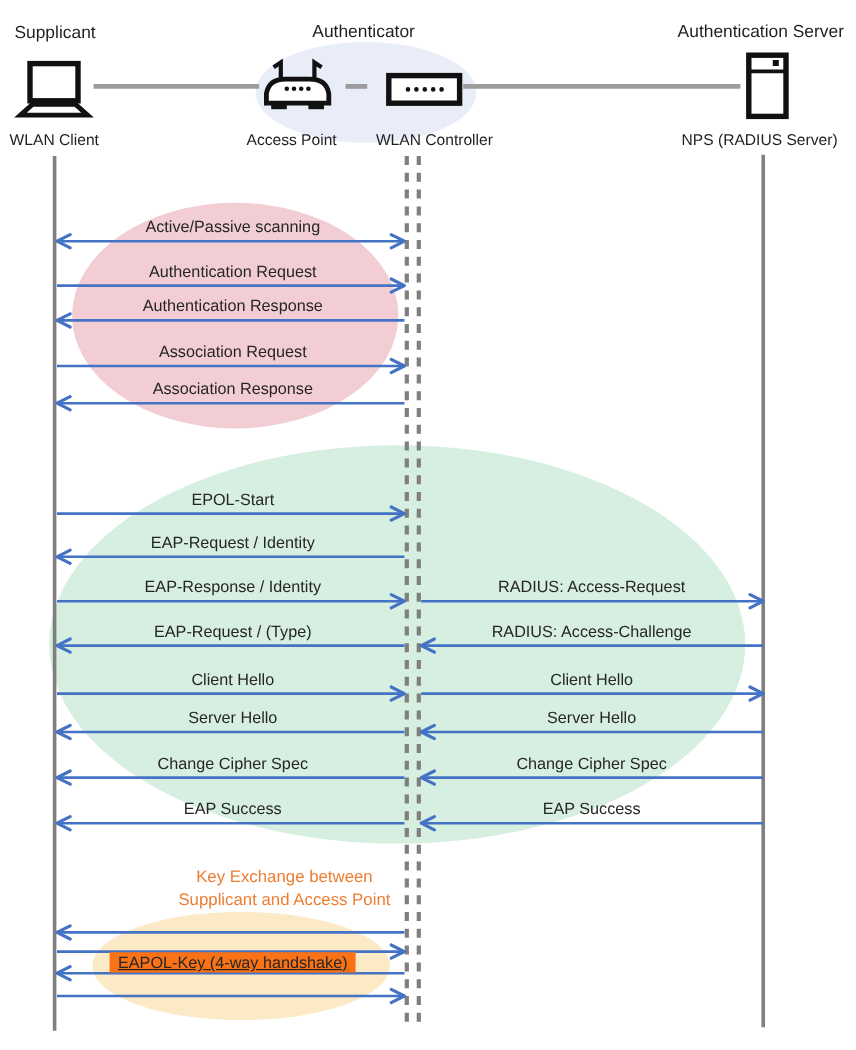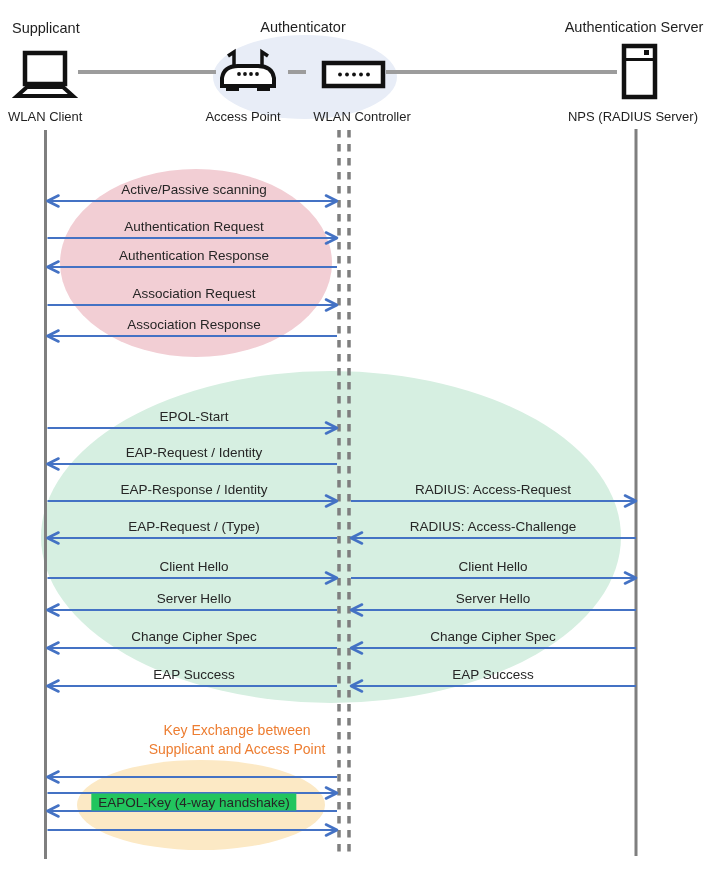--- a/index.html
+++ b/index.html
@@ -13,21 +13,21 @@
   .lbl{
     position:absolute;transform:translate(-50%,-50%);
     white-space:nowrap;color:#262626;font-size:13.5px;line-height:17px;
   }
   .lbl.left-align{transform:translate(0,-50%);}
   .hdr{font-size:14.5px;color:#1f1f1f;}
   .node-lbl{font-size:13px;color:#1f1f1f;}
   .phase-title{font-size:14px;text-align:center;}
   .phase-title.multiline{white-space:pre-line;line-height:19px;margin-left:36px;}
   .msg-lbl{font-size:13.5px;}
-  .msg-lbl.boxed{background:#22c55e;padding:0 7px;}
+  .msg-lbl.boxed{background:#f97316;padding:0 7px;text-decoration:underline;}
 </style>
 </head>
 <body>
 
 <div class="stage">
 
   <svg width="713" height="875" viewBox="0 0 713 875">
 
     <ellipse cx="305" cy="77" rx="92" ry="42" fill="#E8EDF7"></ellipse>
 

